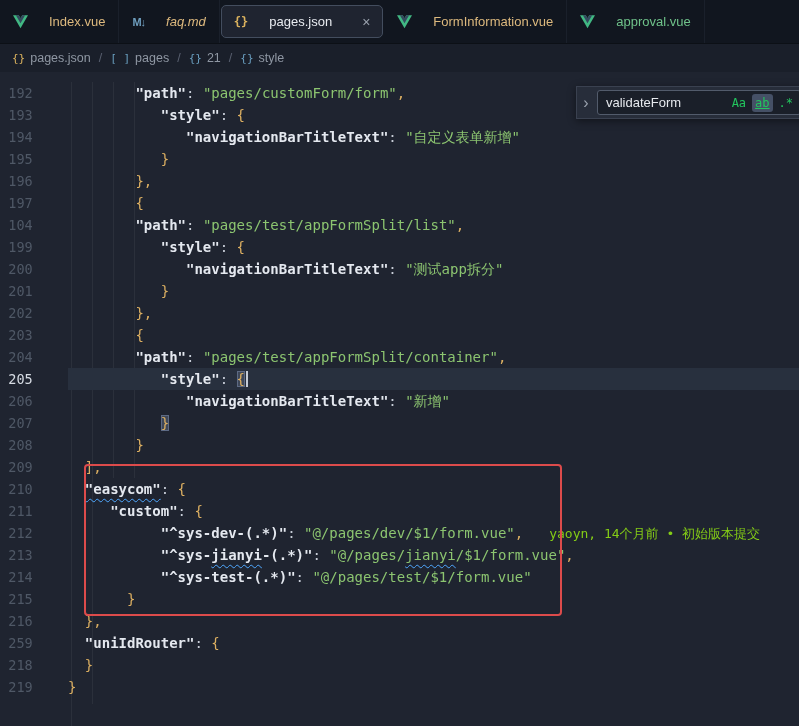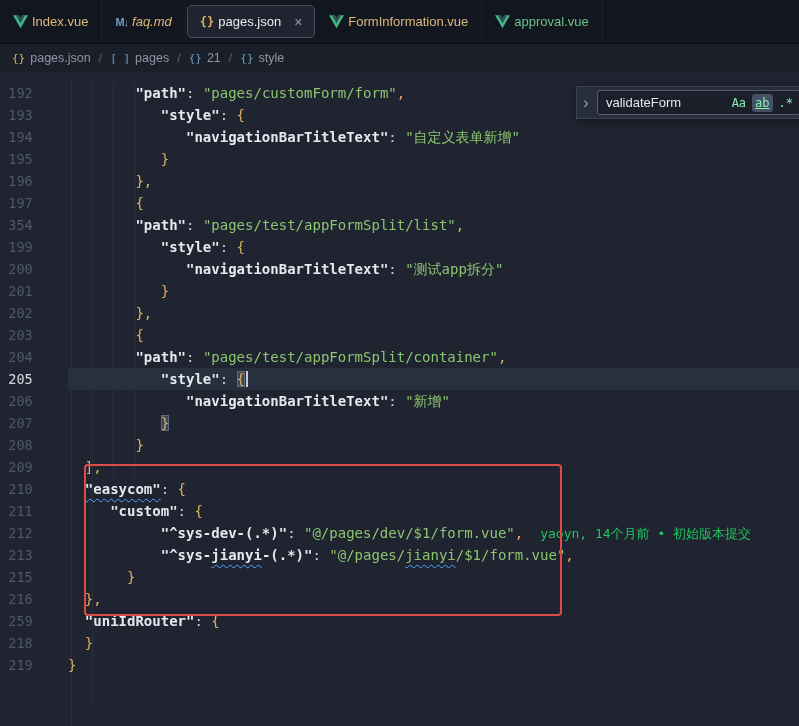--- a/index.html
+++ b/index.html
@@ -1,20 +1,20 @@
 <!DOCTYPE html>
 <html><head>
 <meta charset="utf-8">
 <style>
   *{margin:0;padding:0;box-sizing:border-box}
   html,body{width:799px;height:726px;overflow:hidden;background:#1f2430;font-family:"Liberation Sans",sans-serif}
 
   
   .tabbar{display:flex;height:44px;background:#11161f;align-items:stretch;border-bottom:1px solid #0c1016;overflow:hidden}
-  .tab{display:flex;align-items:center;gap:4px;padding:0 13px;font-size:13px;color:#9aa2ae;border-right:1px solid #1a202b;cursor:pointer;white-space:nowrap;flex:none}
+  .tab{display:flex;align-items:center;gap:21px;padding:0 13px;font-size:13px;color:#9aa2ae;border-right:1px solid #1a202b;cursor:pointer;white-space:nowrap;flex:none}
   .tab.modified .tlabel{color:#ddb97e}
   .tab.added .tlabel{color:#6fc28a}
   .tab.active{background:#1f2430;border:1px solid #434d5e;border-radius:5px;margin:5px 1px;padding:0 12px}
   .tab.active .tlabel{color:#e8ebf0}
   .tab.italic .tlabel{font-style:italic}
   .errwavy{text-decoration:underline wavy #e45454;text-underline-offset:3px;text-decoration-thickness:1px}
   .ticon{display:inline-flex;align-items:center}
   .ticon.json{color:#dcb35e;font-family:"DejaVu Sans Mono",monospace;font-weight:bold;font-size:12px}
   .ticon.md{color:#6f9fbf;font-size:11px;font-weight:bold;letter-spacing:-1px}
   .tclose{color:#9aa2ae;margin-left:9px;font-size:14px;cursor:pointer}
@@ -35,31 +35,31 @@
   .code{flex:1;white-space:pre;color:#abb2bf}
   .line.current .code{background:#28303e}
   .line.current .ln{color:#d6dbe3}
   .k{color:#e4e8ef;font-weight:600}
   .s{color:#8cc570}
   .p{color:#c8ced8}
   .b{color:#ddb062}
   .sq{text-decoration:underline wavy #4fa8ff;text-underline-offset:4px;text-decoration-thickness:1px}
   .bm{background:#3e4758;outline:1px solid #5d6a84;outline-offset:-1px}
   .caret{display:inline-block;width:2px;height:16px;background:#c4cbd6;vertical-align:middle;margin-top:-2px;margin-left:1px}
-  .blame{color:#22c55e;margin-left:17px;font-size:13px}
+  .blame{color:#84cc16;margin-left:26px;font-size:13px}
 
   
   .redbox{position:absolute;left:84px;top:392px;width:478px;height:152px;border:2px solid #dd4b4b;border-radius:4px;z-index:5;pointer-events:none}
 
   
   .findwidget{position:absolute;top:14px;left:576px;height:33px;width:232px;display:flex;align-items:center;background:#272d3a;border:1px solid #3a4150;box-shadow:0 2px 8px rgba(0,0,0,.45);z-index:10;padding:0 6px 0 2px;gap:4px}
   .chev{color:#9aa2ae;font-size:16px;width:14px;text-align:center;cursor:pointer}
   .findinput{display:flex;align-items:center;background:#1a1f29;border:1px solid #525b6b;border-radius:3px;height:25px;flex:1;padding:0 4px 0 8px;gap:3px}
   .findtext{flex:1;color:#e6e9ee;font-family:Liberation Sans, sans-serif;font-size:13px}
-  .toggle{color:#86efac;font-size:12px;font-family:"DejaVu Sans Mono",monospace;padding:2px 3px;border-radius:3px;cursor:pointer}
+  .toggle{color:#22c55e;font-size:12px;font-family:"DejaVu Sans Mono",monospace;padding:2px 3px;border-radius:3px;cursor:pointer}
   .toggle.ww{text-decoration:underline}
   .toggle.active{background:#455066}
 </style>
 </head>
 <body>
 
 <div class="tabbar">
     <div class="tab modified">
       <span class="ticon vue">
         <svg width="15" height="14" viewBox="0 0 24 22">
@@ -147,21 +147,21 @@
       </div>
       <div class="line">
         <span class="ln">196</span>
         <span class="code"><span>        </span><span class="b">},</span></span>
       </div>
       <div class="line">
         <span class="ln">197</span>
         <span class="code"><span>        </span><span class="b">{</span></span>
       </div>
       <div class="line">
-        <span class="ln">354</span>
+        <span class="ln">104</span>
         <span class="code"><span>        </span><span class="k">"path"</span><span class="p">: </span><span class="s">"pages/test/appFormSplit/list"</span><span class="b">,</span></span>
       </div>
       <div class="line">
         <span class="ln">199</span>
         <span class="code"><span>           </span><span class="k">"style"</span><span class="p">: </span><span class="b">{</span></span>
       </div>
       <div class="line">
         <span class="ln">200</span>
         <span class="code"><span>              </span><span class="k">"navigationBarTitleText"</span><span class="p">: </span><span class="s">"测试app拆分"</span></span>
       </div>
@@ -209,20 +209,24 @@
         <span class="ln">211</span>
         <span class="code"><span>     </span><span class="k">"custom"</span><span class="p">: </span><span class="b">{</span></span>
       </div>
       <div class="line">
         <span class="ln">212</span>
         <span class="code"><span>           </span><span class="k">"^sys-dev-(.*)"</span><span class="p">: </span><span class="s">"@/pages/dev/$1/form.vue"</span><span class="b">,</span><span class="blame">yaoyn, 14个月前 • 初始版本提交</span></span>
       </div>
       <div class="line">
         <span class="ln">213</span>
         <span class="code"><span>           </span><span class="k">"^sys-</span><span class="k sq">jianyi</span><span class="k">-(.*)"</span><span class="p">: </span><span class="s">"@/pages/</span><span class="s sq">jianyi</span><span class="s">/$1/form.vue"</span><span class="b">,</span></span>
+      </div>
+      <div class="line">
+        <span class="ln">214</span>
+        <span class="code"><span>           </span><span class="k">"^sys-test-(.*)"</span><span class="p">: </span><span class="s">"@/pages/test/$1/form.vue"</span></span>
       </div>
       <div class="line">
         <span class="ln">215</span>
         <span class="code"><span>       </span><span class="b">}</span></span>
       </div>
       <div class="line">
         <span class="ln">216</span>
         <span class="code"><span>  </span><span class="b">},</span></span>
       </div>
       <div class="line">

